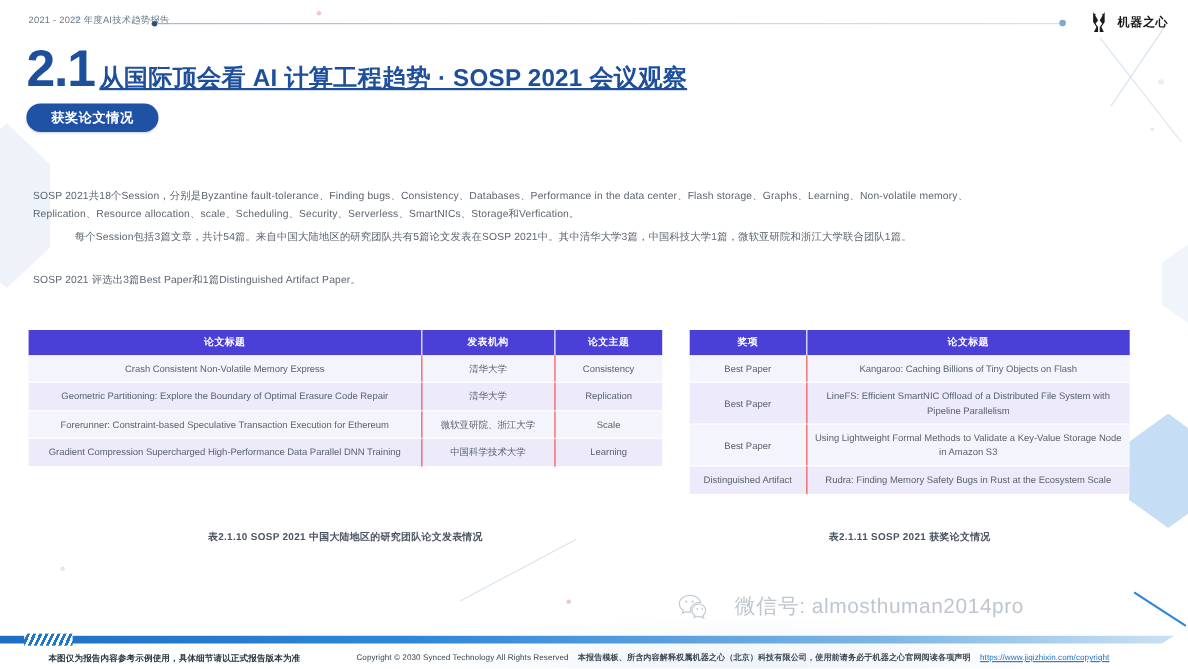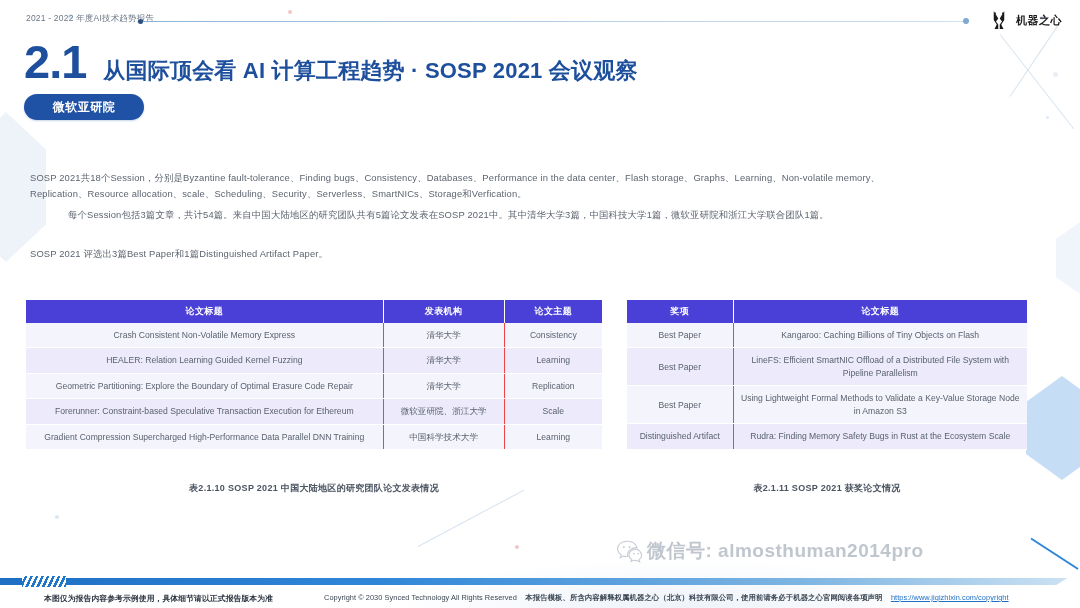--- a/index.html
+++ b/index.html
@@ -95,21 +95,21 @@
   .title-row {
     position: absolute; left: 24px; top: 38px;
     display: flex; align-items: baseline;
   }
   .title-num {
     font-size: 47px; font-weight: 800; color: #1d4f9c;
     letter-spacing: -1px; line-height: 1;
   }
   .title-text {
     font-size: 22px; font-weight: 800; color: #1d4f9c;
-    margin-left: 17px; letter-spacing: .2px;
+    margin-left: 4px; letter-spacing: .2px; text-decoration: underline;
   }
 
   .badge {
     position: absolute; left: 24px; top: 94px;
     width: 120px; height: 26px;
     border-radius: 13px;
     background: #1f52a5;
     color: #ffffff;
     font-size: 12px; font-weight: 700;
     display: flex; align-items: center; justify-content: center;
@@ -172,26 +172,25 @@
     font-weight: 700;
     text-align: center;
     letter-spacing: .3px;
   }
   .cap-left  { left: 26px;  top: 482px; width: 576px; }
   .cap-right { left: 627px; top: 482px; width: 400px; }
 
   
   .wechat {
     position: absolute; left: 616px; top: 538px;
-    display: flex; align-items: center; gap: 1px;
+    display: flex; align-items: center; gap: 22px;
     color: #bfc6ce;
     font-size: 19px;
     letter-spacing: .5px;
     text-shadow: 0 1px 0 #ffffff;
-    font-weight: bold;
   }
   .wechat svg { display:block; }
 
   
   .footer-bar {
     position: absolute; left: 0; top: 578px;
     width: 1080px; height: 7px;
     background: linear-gradient(to right, #1e6fc4 0%, #2f86d8 35%, #7fb6e2 75%, #cfe3f4 100%);
   }
   .footer-stripes {
@@ -263,21 +262,21 @@
     </svg>
     <span class="brand-text">机器之心</span>
   </div>
 
   <div class="title-row">
     <span class="title-num">2.1</span>
     <span class="title-text">从国际顶会看 AI 计算工程趋势 · SOSP 2021 会议观察</span>
   </div>
 
   <div class="badge">
-    <span>微软亚研院</span>
+    <span>获奖论文情况</span>
   </div>
 
   <div class="para p2">SOSP 2021共18个Session，分别是Byzantine fault-tolerance、Finding bugs、Consistency、Databases、Performance in the data center、Flash storage、Graphs、Learning、Non-volatile memory、Replication、Resource allocation、scale、Scheduling、Security、Serverless、SmartNICs、Storage和Verfication。</div>
   <div class="para p3">每个Session包括3篇文章，共计54篇。来自中国大陆地区的研究团队共有5篇论文发表在SOSP 2021中。其中清华大学3篇，中国科技大学1篇，微软亚研院和浙江大学联合团队1篇。</div>
   <div class="para p4">SOSP 2021 评选出3篇Best Paper和1篇Distinguished Artifact Paper。</div>
 
   <table class="tbl tbl-left">
     <colgroup>
         <col style="width:62%">
         <col style="width:21%">
@@ -288,25 +287,20 @@
         <th>论文标题</th>
         <th>发表机构</th>
         <th>论文主题</th>
       </tr>
     </thead>
     <tbody>
       <tr>
         <td>Crash Consistent Non-Volatile Memory Express</td>
         <td>清华大学</td>
         <td>Consistency</td>
-      </tr>
-      <tr>
-        <td>HEALER: Relation Learning Guided Kernel Fuzzing</td>
-        <td>清华大学</td>
-        <td>Learning</td>
       </tr>
       <tr>
         <td>Geometric Partitioning: Explore the Boundary of Optimal Erasure Code Repair</td>
         <td>清华大学</td>
         <td>Replication</td>
       </tr>
       <tr>
         <td>Forerunner: Constraint-based Speculative Transaction Execution for Ethereum</td>
         <td>微软亚研院、浙江大学</td>
         <td>Scale</td>

